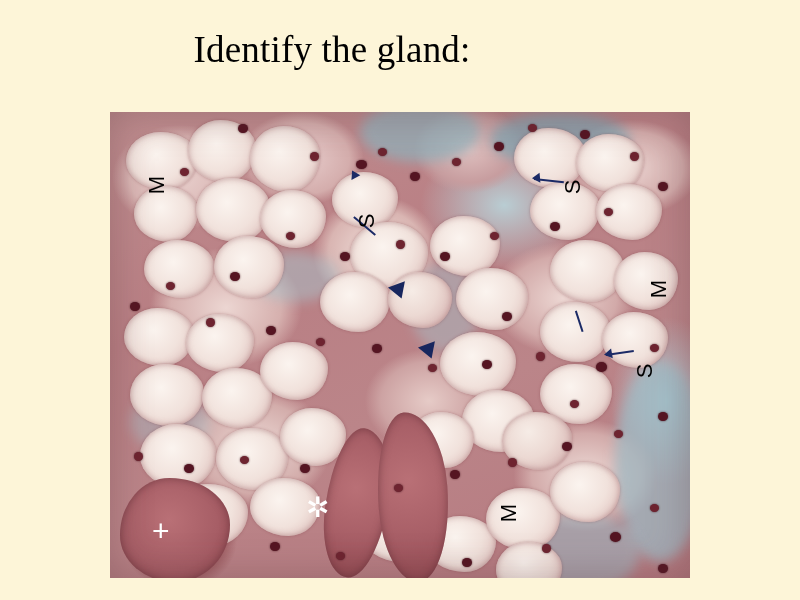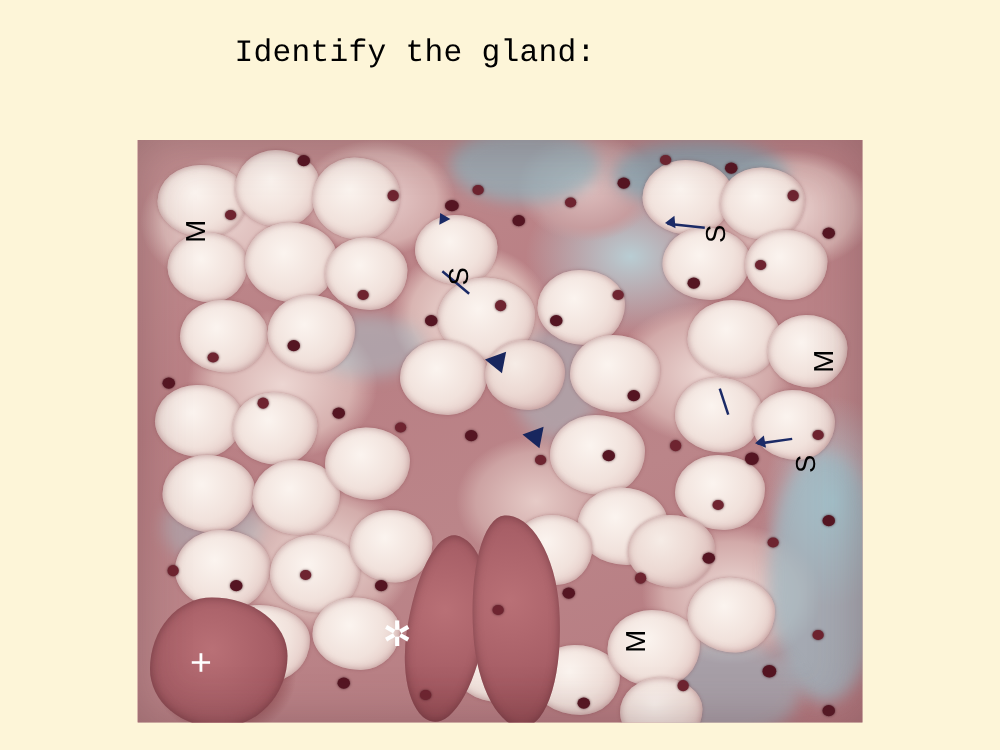--- a/index.html
+++ b/index.html
@@ -20,23 +20,23 @@
     width: 800px;
     height: 600px;
     background: #fdf5d8;
   }
   .slide-title {
     position: absolute;
     left: 0;
     top: 28px;
     width: 664px;
     text-align: center;
-    font-size: 25px;
+    font-size: 37px;
     color: #000000;
-    font-family: Liberation Mono, monospace;
+    font-family: Liberation Serif, serif;
     letter-spacing: 0.2px;
   }
   .micrograph {
     position: absolute;
     left: 110px;
     top: 112px;
     width: 580px;
     height: 466px;
     overflow: hidden;
     background: #c59a9a;

